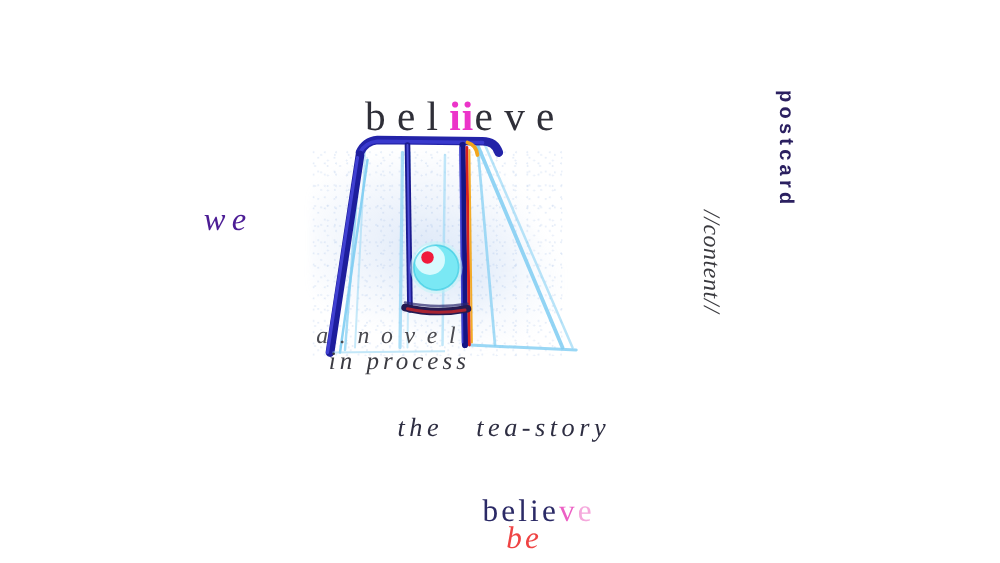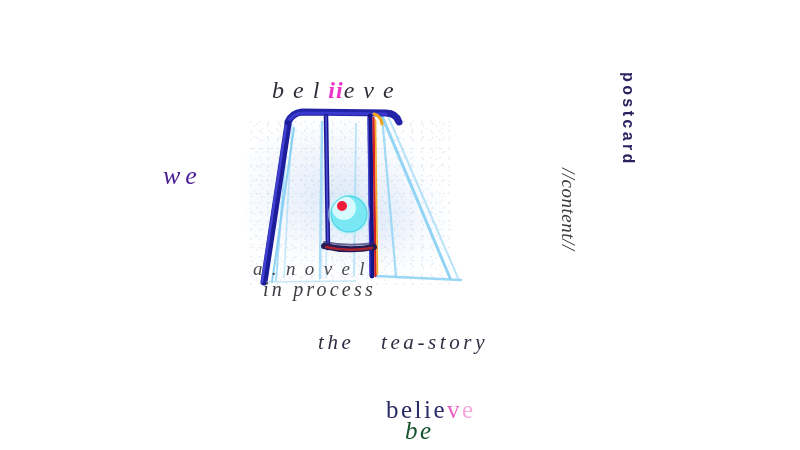--- a/index.html
+++ b/index.html
@@ -66,25 +66,24 @@
     top: 163px;
     font-family: "Liberation Serif", serif;
     font-style: italic;
     font-size: 26px;
     letter-spacing: 5px;
     color: #4c1d95;
   }
 
   
   #believe-main {
-    left: 272px;
+    left: 292px;
     top: 78px;
     font-family: "Liberation Serif", serif;
-    font-style: italic;
-    font-size: 24px;
+    font-size: 33px;
     letter-spacing: 9px;
     color: #2f2f38;
     z-index: 6;
   }
   #believe-main .hl {
     color: #ec34c9;
     font-weight: bold;
     letter-spacing: 1px;
   }
 
@@ -133,21 +132,21 @@
   #believe-bottom .fade1 { color: #ec5fc4; }
   #believe-bottom .fade2 { color: #f5a8dc; }
 
   #be-bottom {
     left: 405px;
     top: 418px;
     font-family: "Liberation Serif", serif;
     font-style: italic;
     font-size: 25px;
     letter-spacing: 2.5px;
-    color: #14532d;
+    color: #ef4444;
   }
 
   
   #swing {
     position: absolute;
     left: 236px;
     top: 100px;
     width: 250px;
     height: 200px;
     z-index: 3;

